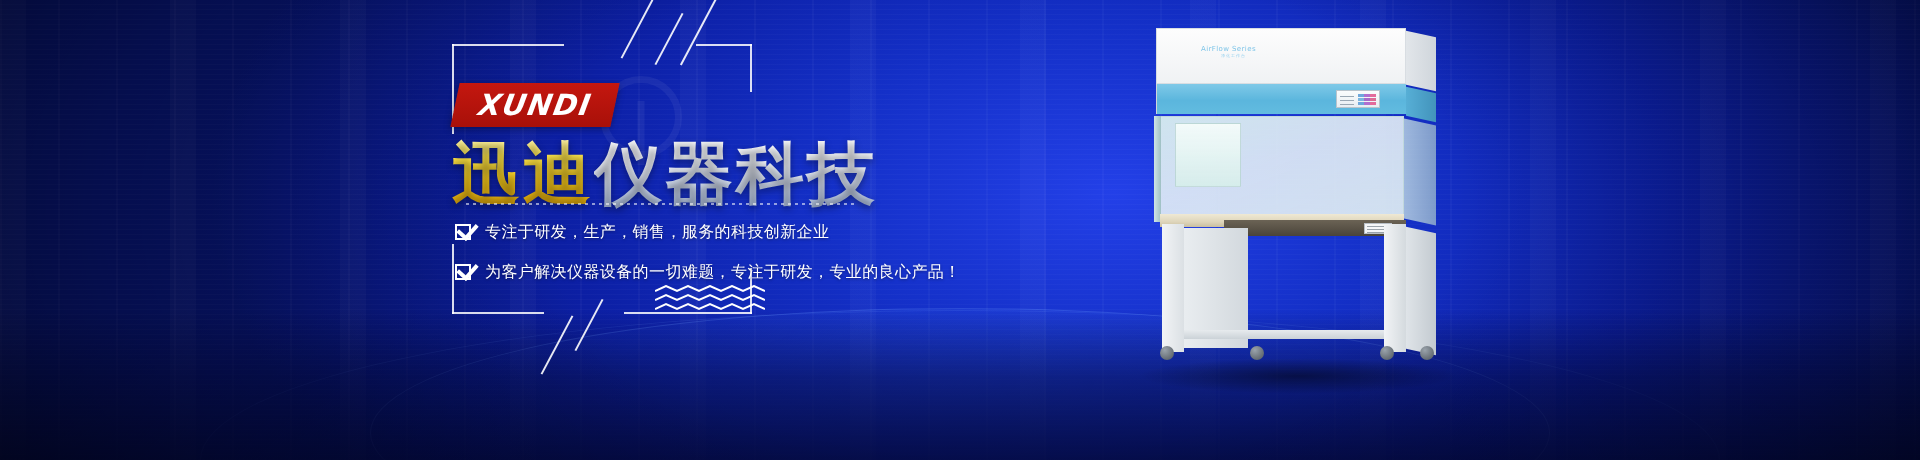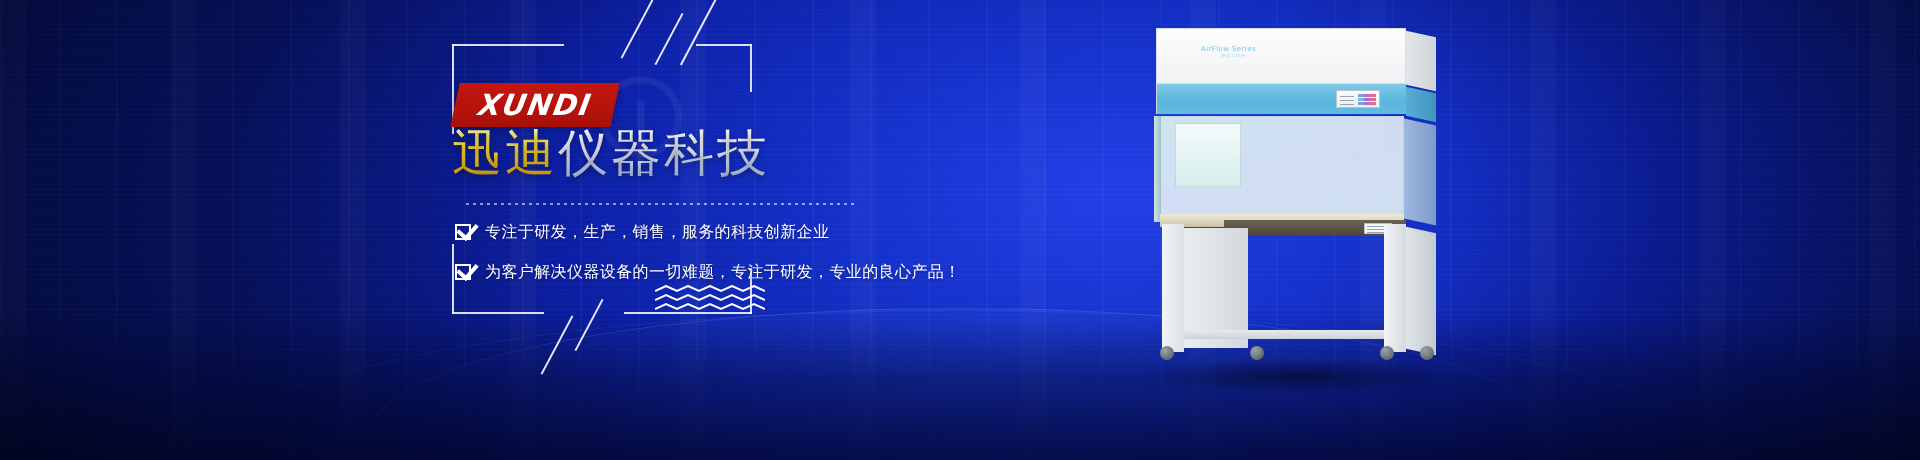--- a/index.html
+++ b/index.html
@@ -123,24 +123,24 @@
     font-family:"DejaVu Sans", sans-serif;
     font-weight:700;
     font-size:29px;
     letter-spacing:1.5px;
     font-style:italic;
     white-space:nowrap;
   }
 
   
   .title {
-    position:absolute; left:452px; top:128px;
+    position:absolute; left:452px; top:140px;
     font-family:"DejaVu Sans", sans-serif;
-    font-weight:400;
-    font-size:50px;
+    font-weight:700;
+    font-size:68px;
     letter-spacing:3px;
     line-height:1;
     white-space:nowrap;
     text-shadow:0 3px 7px rgba(0,0,0,.35);
   }
   .title .gold {
     background:linear-gradient(180deg,#fffbc8 0%, #ffe64a 28%, #f6c91a 60%, #d79b06 100%);
     -webkit-background-clip:text; background-clip:text;
     color:transparent; -webkit-text-fill-color:transparent;
   }

